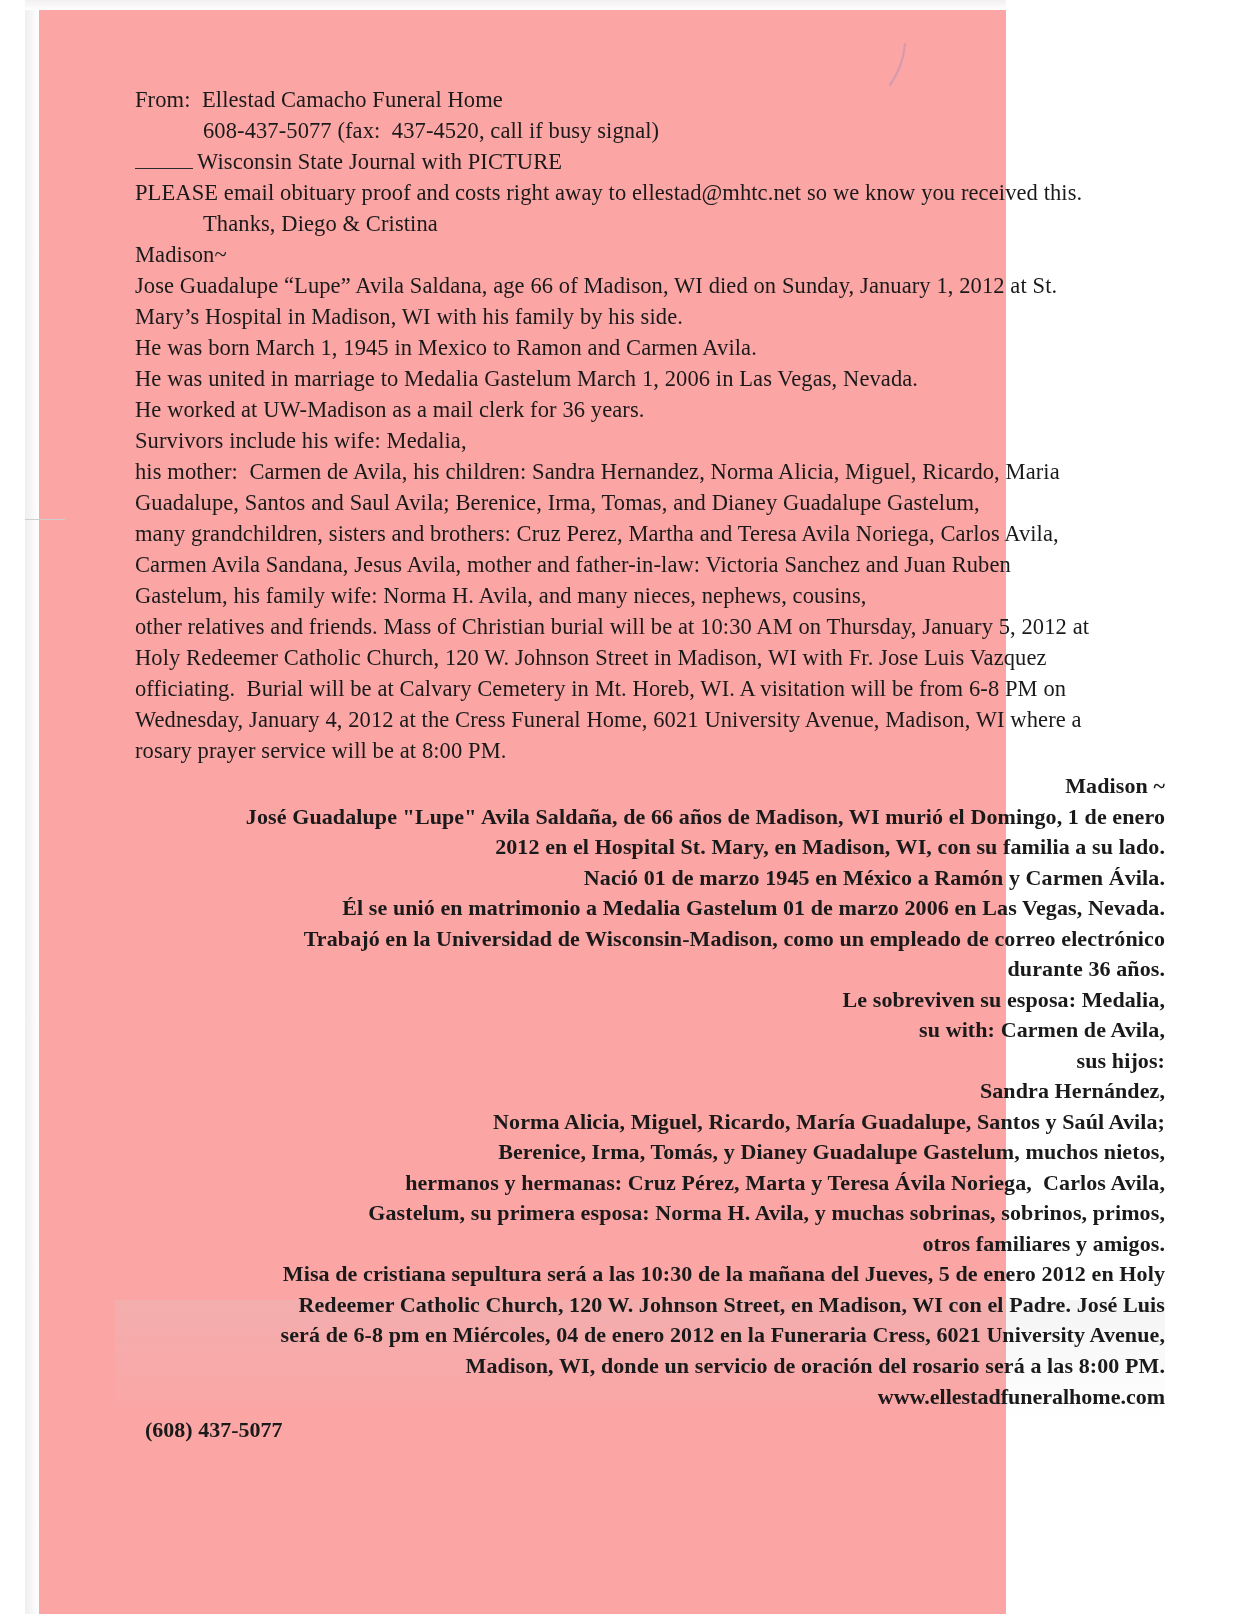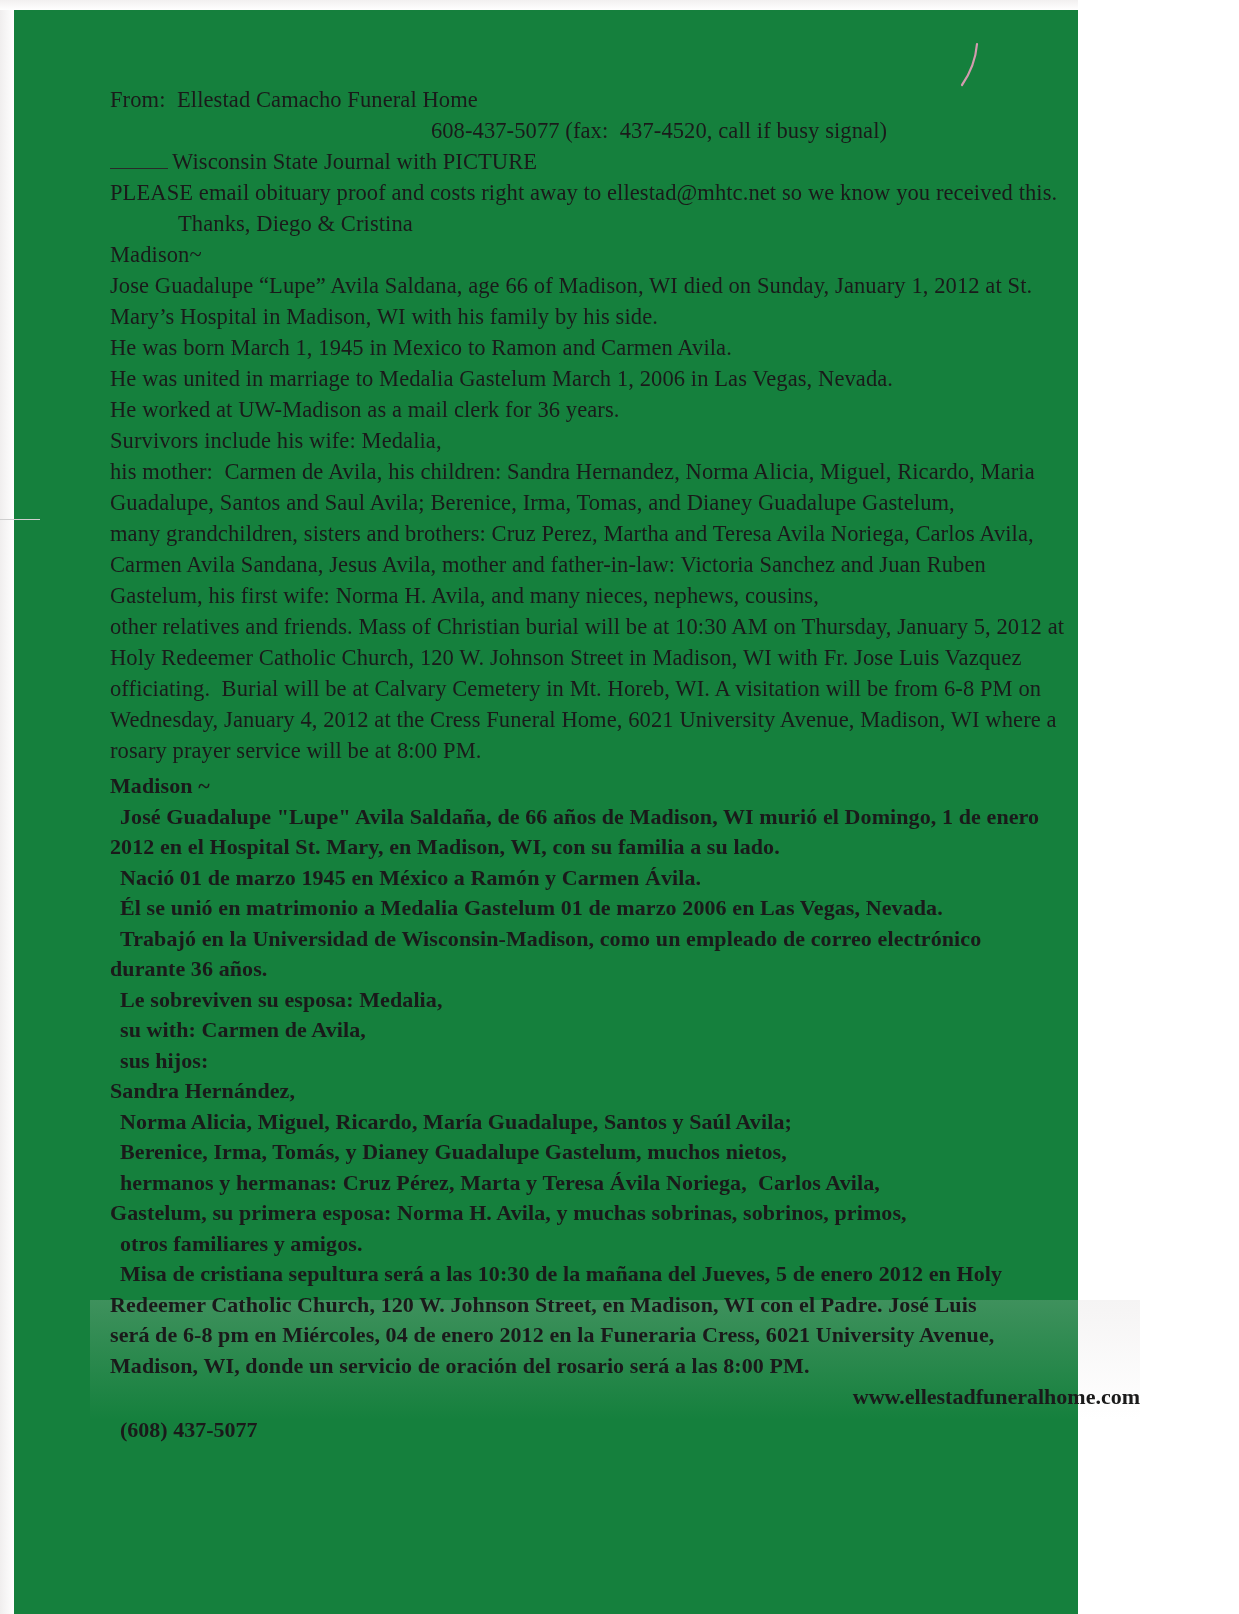--- a/index.html
+++ b/index.html
@@ -10,24 +10,25 @@
     width: 1239px;
     height: 1614px;
     background: #ffffff;
     font-family: "Liberation Serif", serif;
     color: #1a1a1a;
     overflow: hidden;
     position: relative;
   }
   .page {
     position: relative;
-    width: 1078px;
+    width: 981px;
     height: 1614px;
-    background: #15803d;
+    background: #fca5a5;
     box-sizing: border-box;
+    margin-left: 25px;
   }
   
   .scan-edge-left {
     position: absolute;
     left: 0; top: 0; bottom: 0;
     width: 14px;
     background: linear-gradient(to right, #f0eeee, #ffffff);
     pointer-events: none;
   }
   .scan-edge-top {
@@ -67,26 +68,27 @@
     left: 110px;
     top: 84px;
     width: 1030px;
   }
   .line {
     font-size: 22.5px;
     line-height: 31px;
     white-space: pre-wrap;
     letter-spacing: 0.1px;
   }
-  .indent-1 { padding-left: 68px; text-align: center; }
+  .indent-1 { padding-left: 68px; }
   .indent-sm { padding-left: 10px; }
   .block-es .line {
     font-weight: bold;
     font-size: 22px;
     line-height: 30.5px;
+    text-align: right;
   }
   .underline-blank {
     display: inline-block;
     width: 58px;
     border-bottom: 1.5px solid #2a2a2a;
     height: 17px;
     vertical-align: baseline;
     margin-right: 4px;
   }
   .footer-web {
@@ -135,21 +137,21 @@
       <div class="line">Jose Guadalupe “Lupe” Avila Saldana, age 66 of Madison, WI died on Sunday, January 1, 2012 at St.</div>
       <div class="line">Mary’s Hospital in Madison, WI with his family by his side.</div>
       <div class="line">He was born March 1, 1945 in Mexico to Ramon and Carmen Avila.</div>
       <div class="line">He was united in marriage to Medalia Gastelum March 1, 2006 in Las Vegas, Nevada.</div>
       <div class="line">He worked at UW-Madison as a mail clerk for 36 years.</div>
       <div class="line">Survivors include his wife: Medalia,</div>
       <div class="line">his mother:  Carmen de Avila, his children: Sandra Hernandez, Norma Alicia, Miguel, Ricardo, Maria</div>
       <div class="line">Guadalupe, Santos and Saul Avila; Berenice, Irma, Tomas, and Dianey Guadalupe Gastelum,</div>
       <div class="line">many grandchildren, sisters and brothers: Cruz Perez, Martha and Teresa Avila Noriega, Carlos Avila,</div>
       <div class="line">Carmen Avila Sandana, Jesus Avila, mother and father-in-law: Victoria Sanchez and Juan Ruben</div>
-      <div class="line">Gastelum, his first wife: Norma H. Avila, and many nieces, nephews, cousins,</div>
+      <div class="line">Gastelum, his family wife: Norma H. Avila, and many nieces, nephews, cousins,</div>
       <div class="line">other relatives and friends. Mass of Christian burial will be at 10:30 AM on Thursday, January 5, 2012 at</div>
       <div class="line">Holy Redeemer Catholic Church, 120 W. Johnson Street in Madison, WI with Fr. Jose Luis Vazquez</div>
       <div class="line">officiating.  Burial will be at Calvary Cemetery in Mt. Horeb, WI. A visitation will be from 6-8 PM on</div>
       <div class="line">Wednesday, January 4, 2012 at the Cress Funeral Home, 6021 University Avenue, Madison, WI where a</div>
       <div class="line">rosary prayer service will be at 8:00 PM.</div>
     </div>
 
     <div class="gap-sm"></div>
 
     <div class="block-es">

